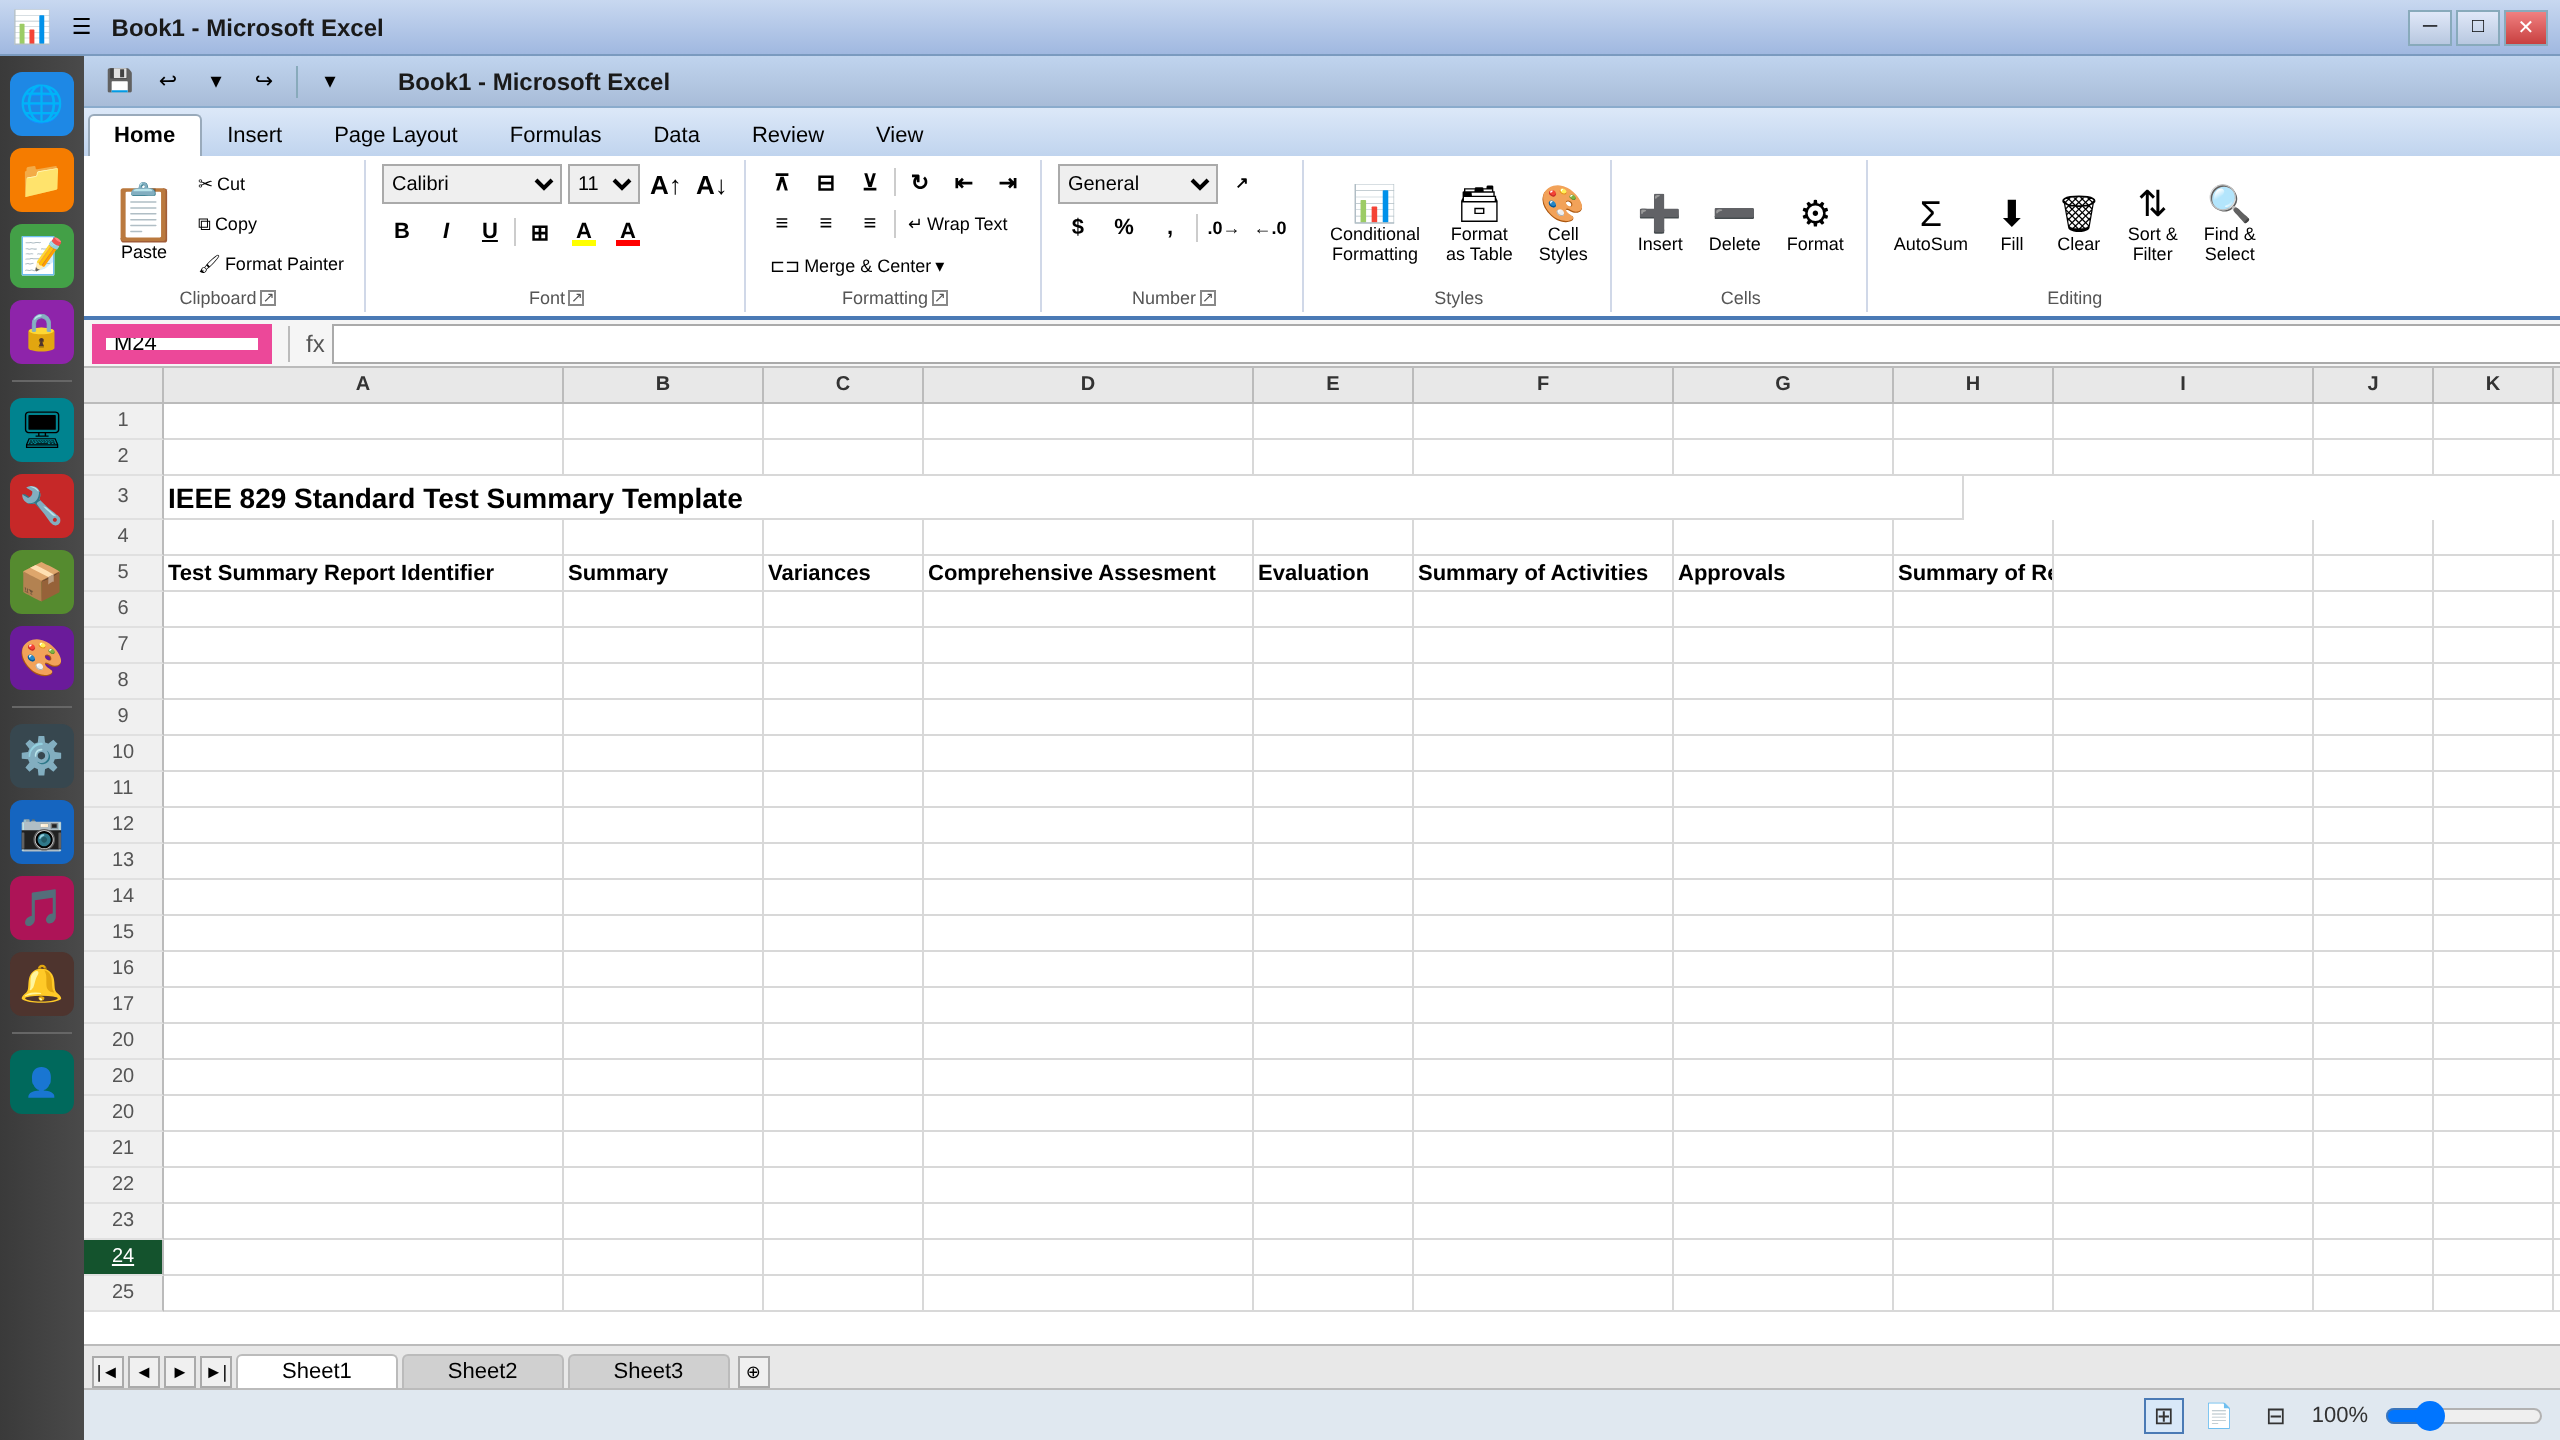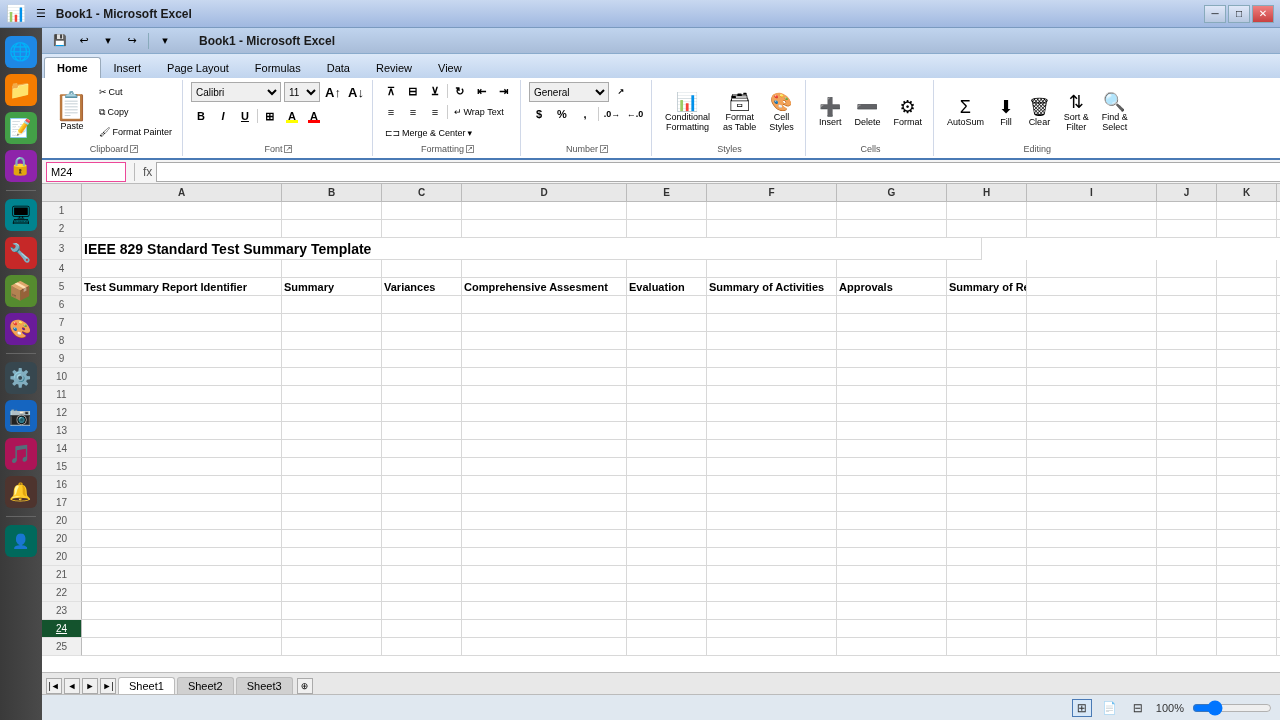--- a/index.html
+++ b/index.html
@@ -187,22 +187,22 @@
     #formula-bar {
       height: 24px;
       background: #f5f5f5;
       border-bottom: 1px solid #bbb;
       display: flex;
       align-items: center;
       padding: 0 4px;
       gap: 4px;
     }
     #name-box {
-      width: 80px; height: 20px;
-      border: 1px solid #ec4899;
+      width: 90px; height: 20px;
+      border: 7px solid #ec4899;
       font-size: 11px;
       padding: 0 4px;
     }
     #formula-bar-sep { width: 1px; height: 18px; background: #bbb; margin: 0 4px; }
     #formula-icon { font-size: 12px; color: #555; cursor: pointer; }
     #formula-input {
       flex: 1;
       height: 20px;
       border: 1px solid #aaa;
       font-size: 11px;
@@ -320,21 +320,21 @@
     }
     .sheet-nav-btn {
       width: 16px; height: 16px;
       display: flex; align-items: center; justify-content: center;
       font-size: 9px; cursor: pointer;
       border: 1px solid #aaa;
       background: #f0f0f0;
       margin-right: 2px;
     }
     .sheet-tab {
-      padding: 2px 10px;
+      padding: 2px 22px;
       border: 1px solid #bbb;
       border-bottom: none;
       background: #d0d0d0;
       cursor: pointer;
       font-size: 11px;
       margin-right: 2px;
       border-radius: 3px 3px 0 0;
     }
     .sheet-tab.active {
       background: #fff;

